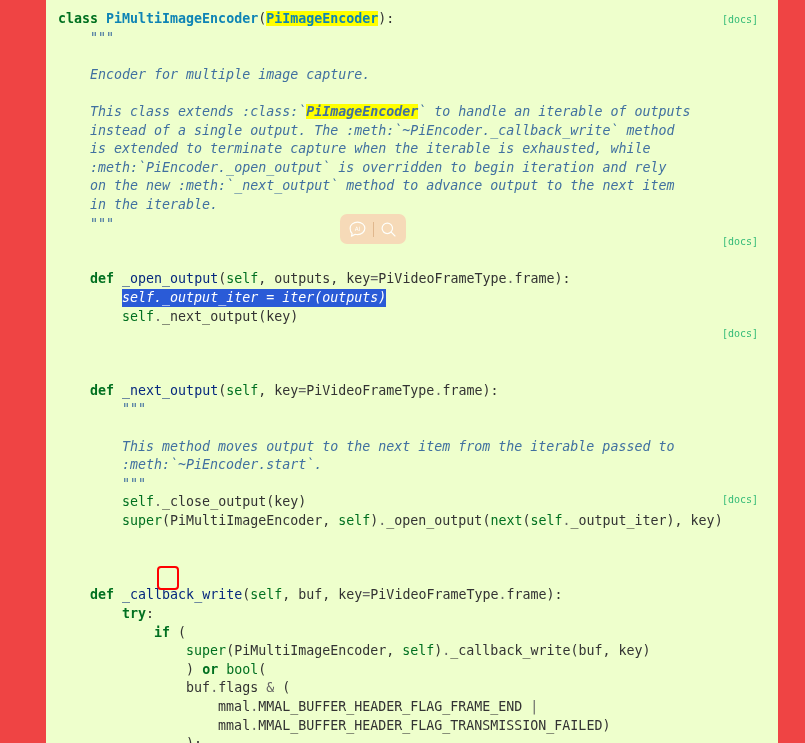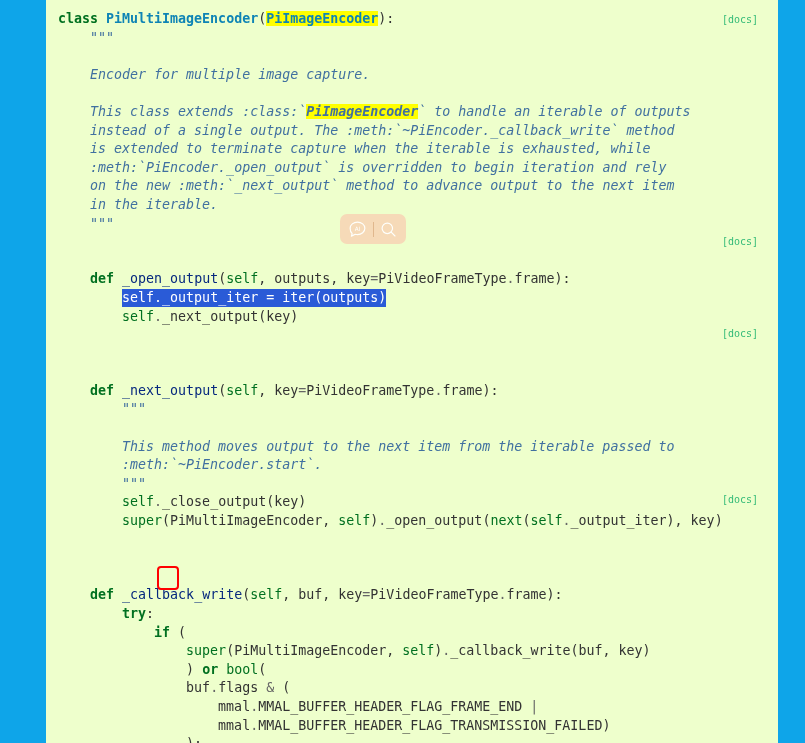--- a/index.html
+++ b/index.html
@@ -6,21 +6,21 @@
   html, body {
     margin: 0; padding: 0;
     width: 805px; height: 743px;
     background: #ffffff;
     font-family: "DejaVu Sans Mono", "Liberation Mono", monospace;
     overflow: hidden;
   }
   #page {
     position: relative;
     width: 805px; height: 743px;
-    background: #0ea5e9;
+    background: #ef4444;
   }
   
   #code-block {
     position: absolute;
     left: 46px; top: 0;
     width: 732px; height: 743px;
     background: #eeffcc;
     overflow: hidden;
   }
   pre#code {
@@ -47,20 +47,21 @@
   .sd  { color: #4070a0; font-style: italic; }   
 
   .hl-term { background: #ffff00; font-weight: bold; font-style: italic; }
   .hl-term-plain { background: #ffff00; font-weight: bold; }
 
   
   .selection {
     background: #2a5bd7;
     color: #ffffff;
     padding: 1px 0 2px 0;
+    font-style: italic;
   }
   .selection .bp, .selection .n, .selection .o,
   .selection .p, .selection .nb { color: #ffffff; }
 
   
   .docs-link {
     position: absolute;
     right: 20px;
     font-family: "DejaVu Sans Mono", "Liberation Mono", monospace;
     font-size: 10px;

